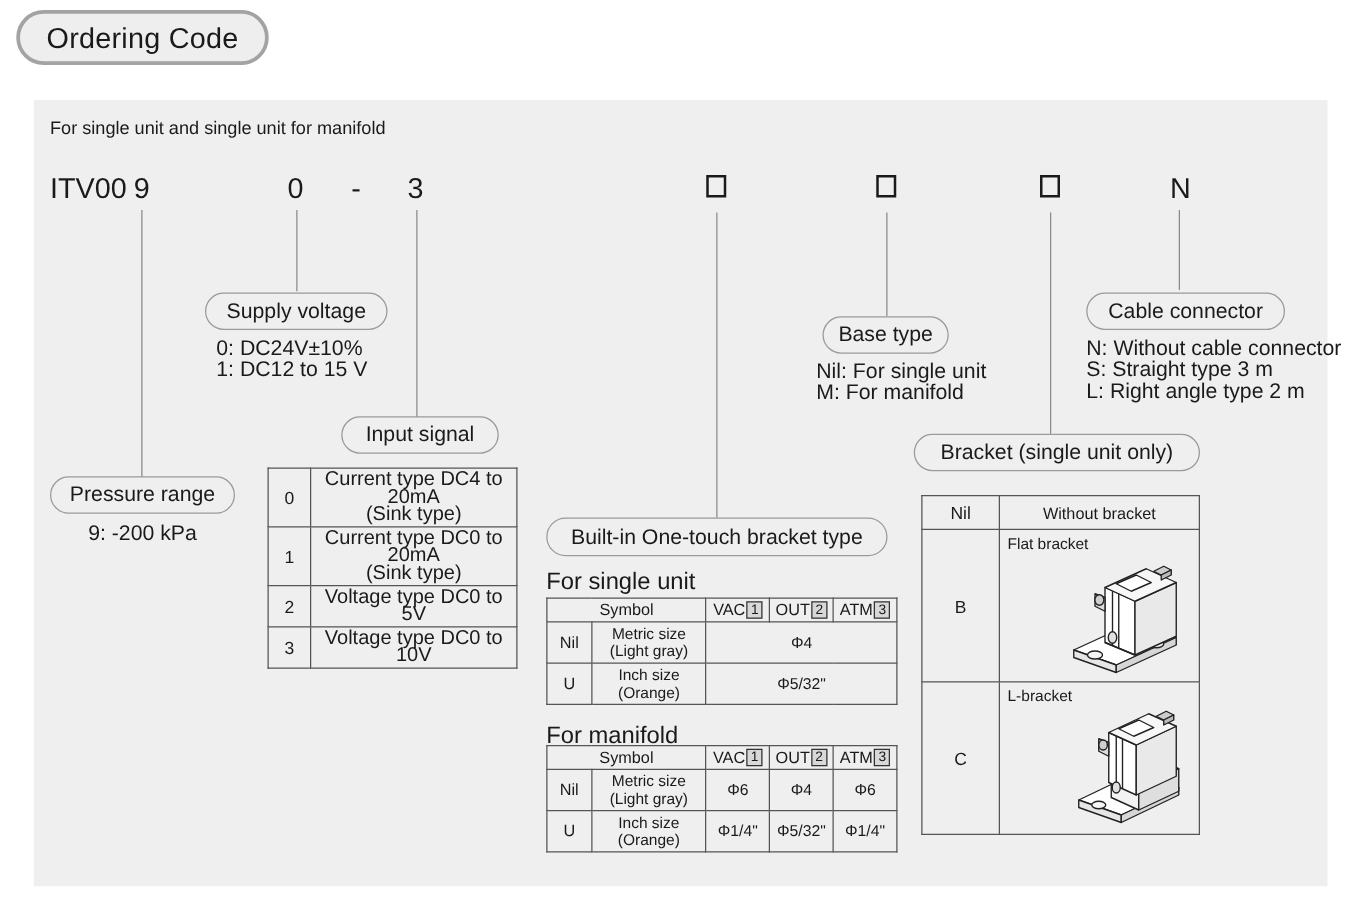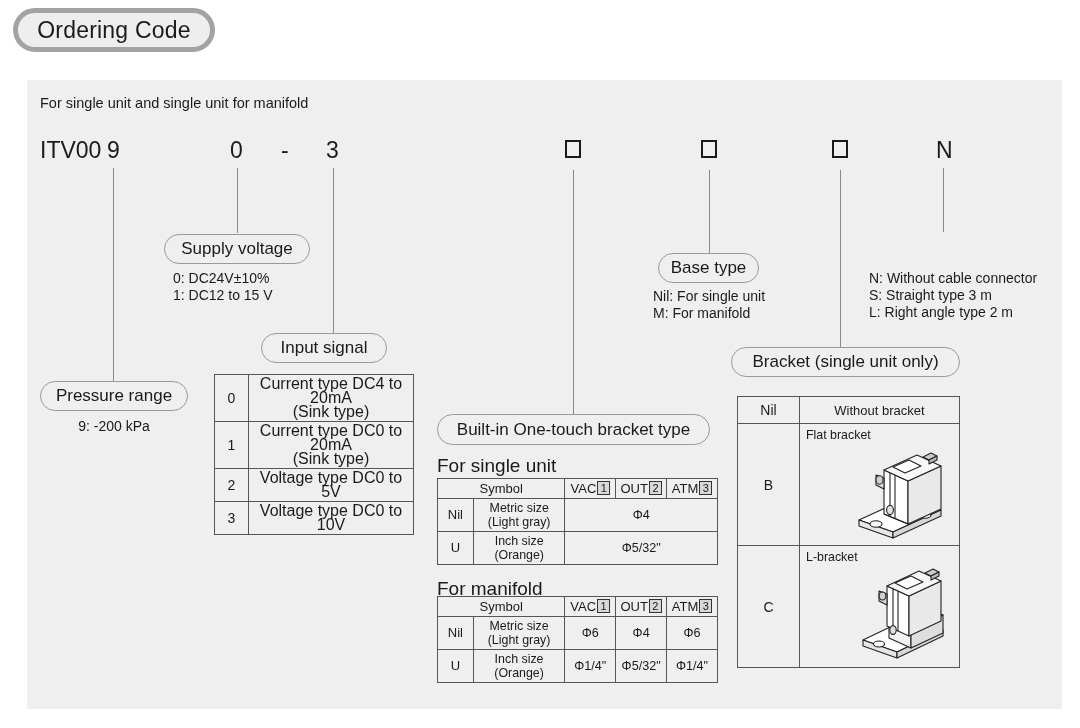--- a/index.html
+++ b/index.html
@@ -10,21 +10,21 @@
     font-family: "Liberation Sans", sans-serif;
     color: #1a1a1a;
     overflow: hidden;
   }
   #root { position: relative; width: 1080px; height: 728px; }
 
   
   #ordering-badge {
     position: absolute; left: 13px; top: 8px;
     width: 202px; height: 44px;
-    border: 5px solid #a3a3a3;
+    border: 3px solid #a3a3a3;
     background: #eeeeee;
     border-radius: 22px;
     display: flex; align-items: center; justify-content: center;
     font-size: 23px; letter-spacing: .2px;
   }
   #header-title {
     position: absolute; left: 252px; top: 16px;
     font-size: 23.5px; white-space: nowrap; letter-spacing: .1px;
   }
   .sqbox-inline {
@@ -73,21 +73,21 @@
     border: 1px solid #9a9a9a;
     background: #efefef;
     border-radius: 20px;
     display: flex; align-items: center; justify-content: center;
     font-size: 17px;
     white-space: nowrap;
     padding: 0 14px;
   }
   .note {
     position: absolute;
-    font-size: 14px;
+    font-size: 17px;
     line-height: 17px;
     white-space: pre-line;
   }
   .note.center { text-align: center; }
 
   
   table.tbl {
     position: absolute;
     border-collapse: collapse;
     background: #efefef;
@@ -192,38 +192,41 @@
     <span>Pressure range</span>
   </div>
   <div class="note center" style="left:40px; top:418px; width:148px;">9: -200 kPa</div>
 
   <div class="bubble" style="left:164px; top:234px; width:146px; height:30px;">
     <span>Supply voltage</span>
   </div>
   <div class="note" style="left:173px; top:270px; width:160px;">0: DC24V±10%
 1: DC12 to 15 V</div>
 
-  <div class="bubble" style="left:261px; top:333px; width:126px; height:30px;">
+  <div class="bubble" style="left:273px; top:333px; width:126px; height:30px;">
     <span>Input signal</span>
   </div>
 
   <div class="bubble" style="left:437px; top:414px; width:273px; height:31px;">
     <span>Built-in One-touch bracket type</span>
   </div>
 
   <div class="bubble" style="left:658px; top:253px; width:101px; height:30px;">
     <span>Base type</span>
   </div>
   <div class="note" style="left:653px; top:288px; width:180px;">Nil: For single unit
 M: For manifold</div>
 
   <div class="bubble" style="left:731px; top:347px; width:229px; height:30px;">
     <span>Bracket (single unit only)</span>
   </div>
 
+  <div class="bubble" style="left:869px; top:234px; width:159px; height:30px;">
+    <span>Cable connector</span>
+  </div>
   <div class="note" style="left:869px; top:270px; width:210px;">N: Without cable connector
 S: Straight type 3 m
 L: Right angle type 2 m</div>
 
   <table class="tbl" id="tbl-input">
     <tbody>
       <tr>
         <td class="code">0</td>
         <td class="desc" style="white-space:pre-line;">Current type DC4 to 20mA
 (Sink type)</td>

